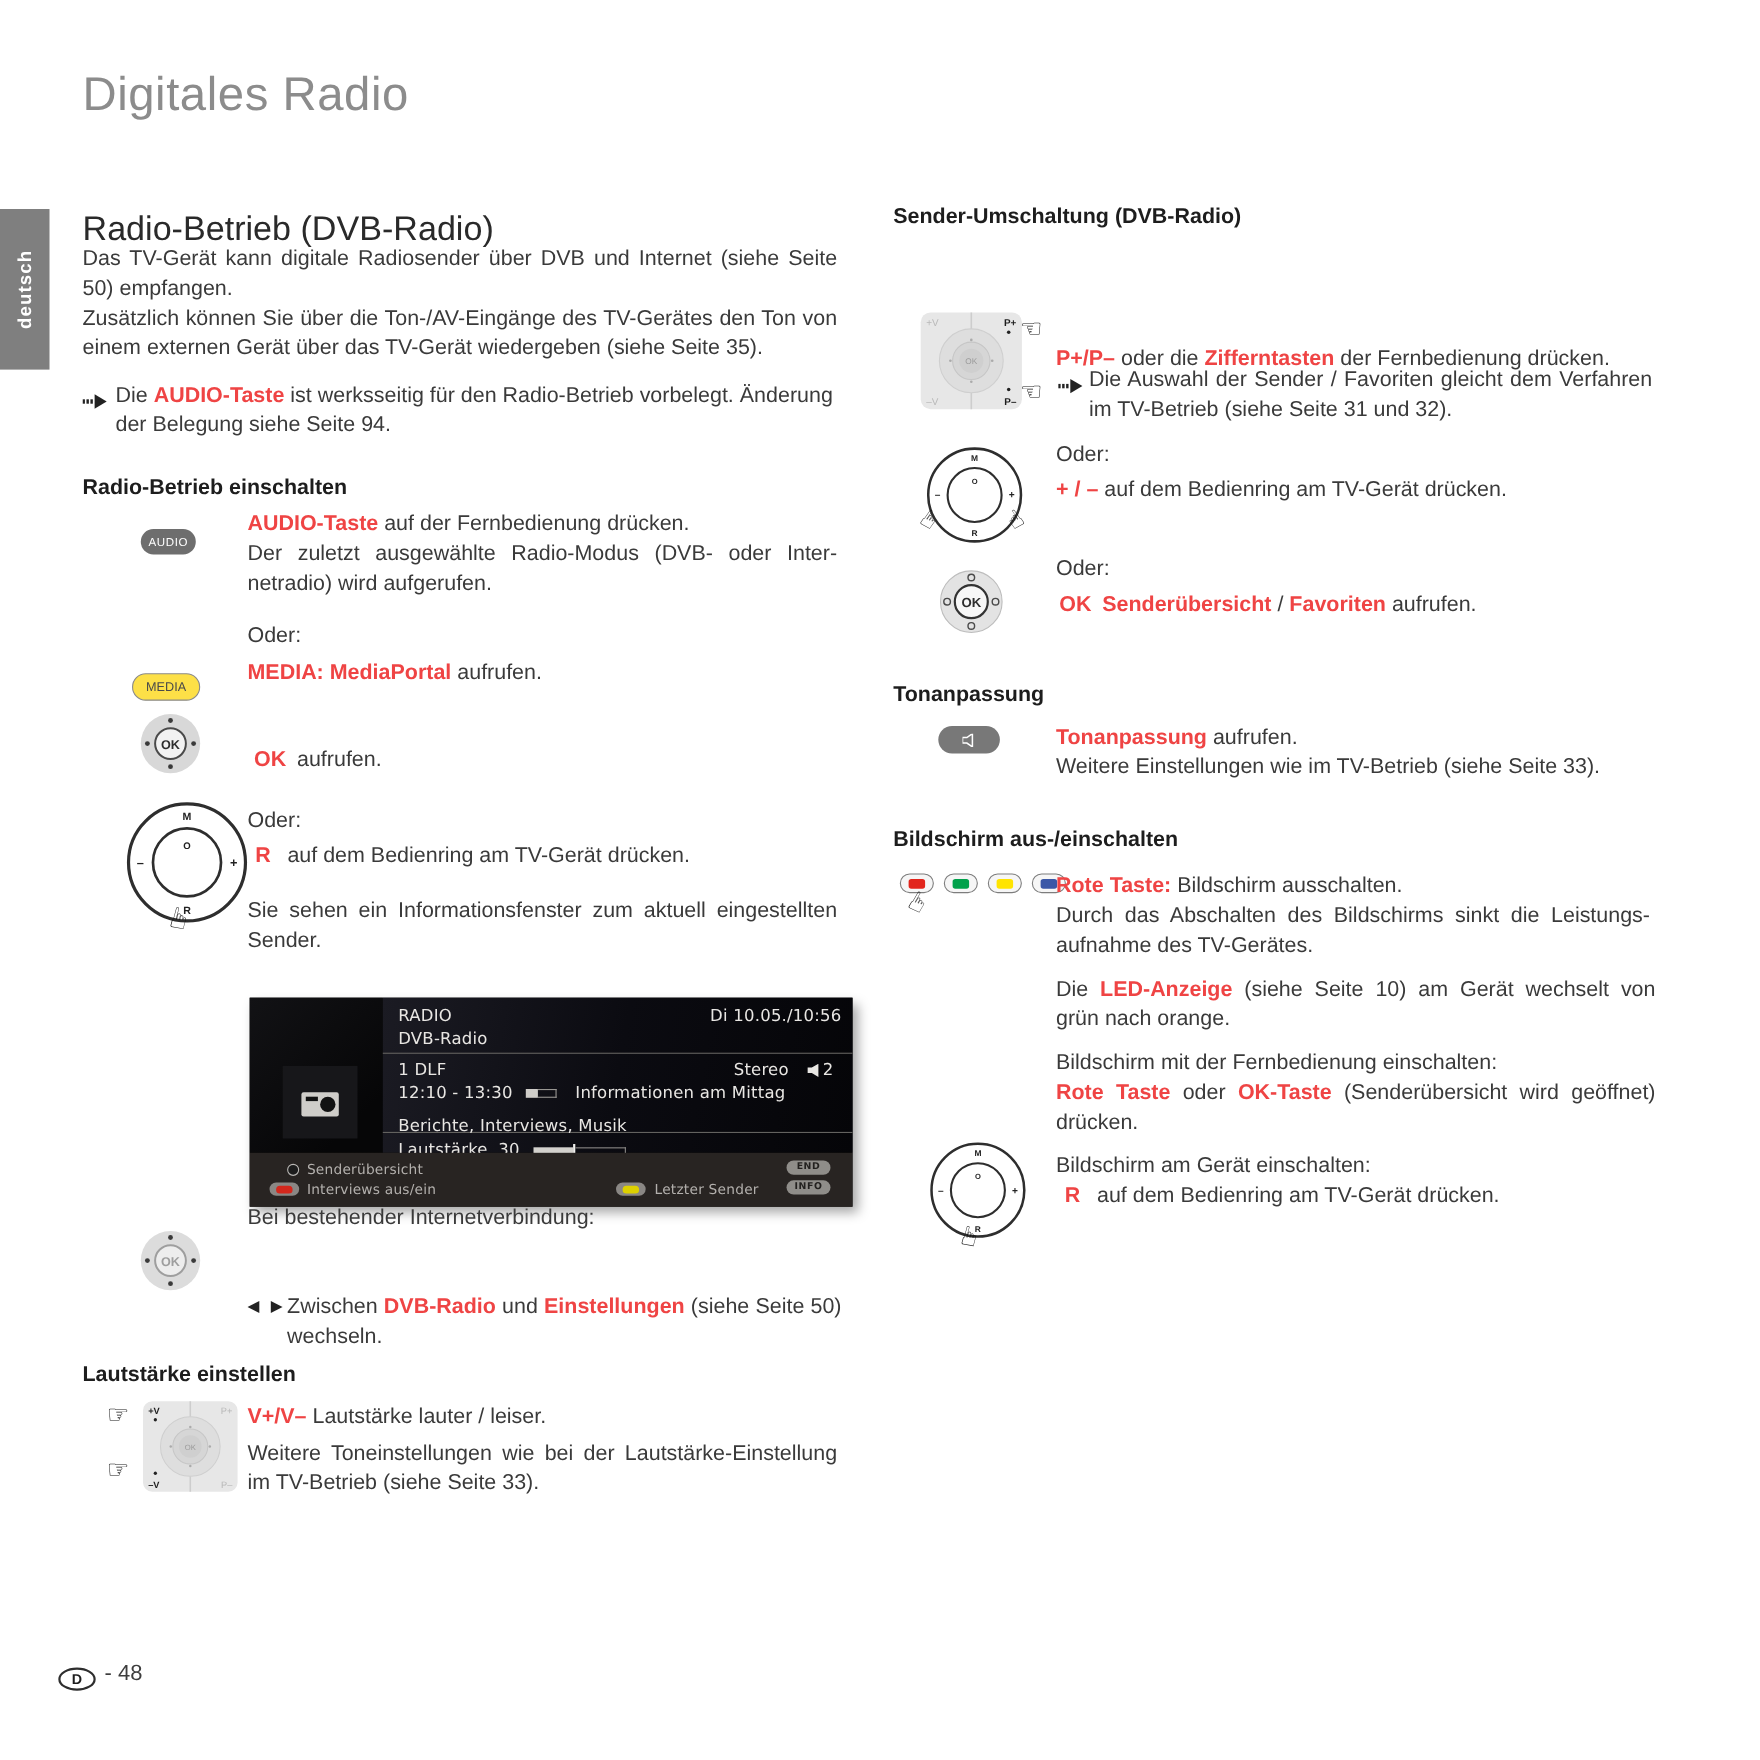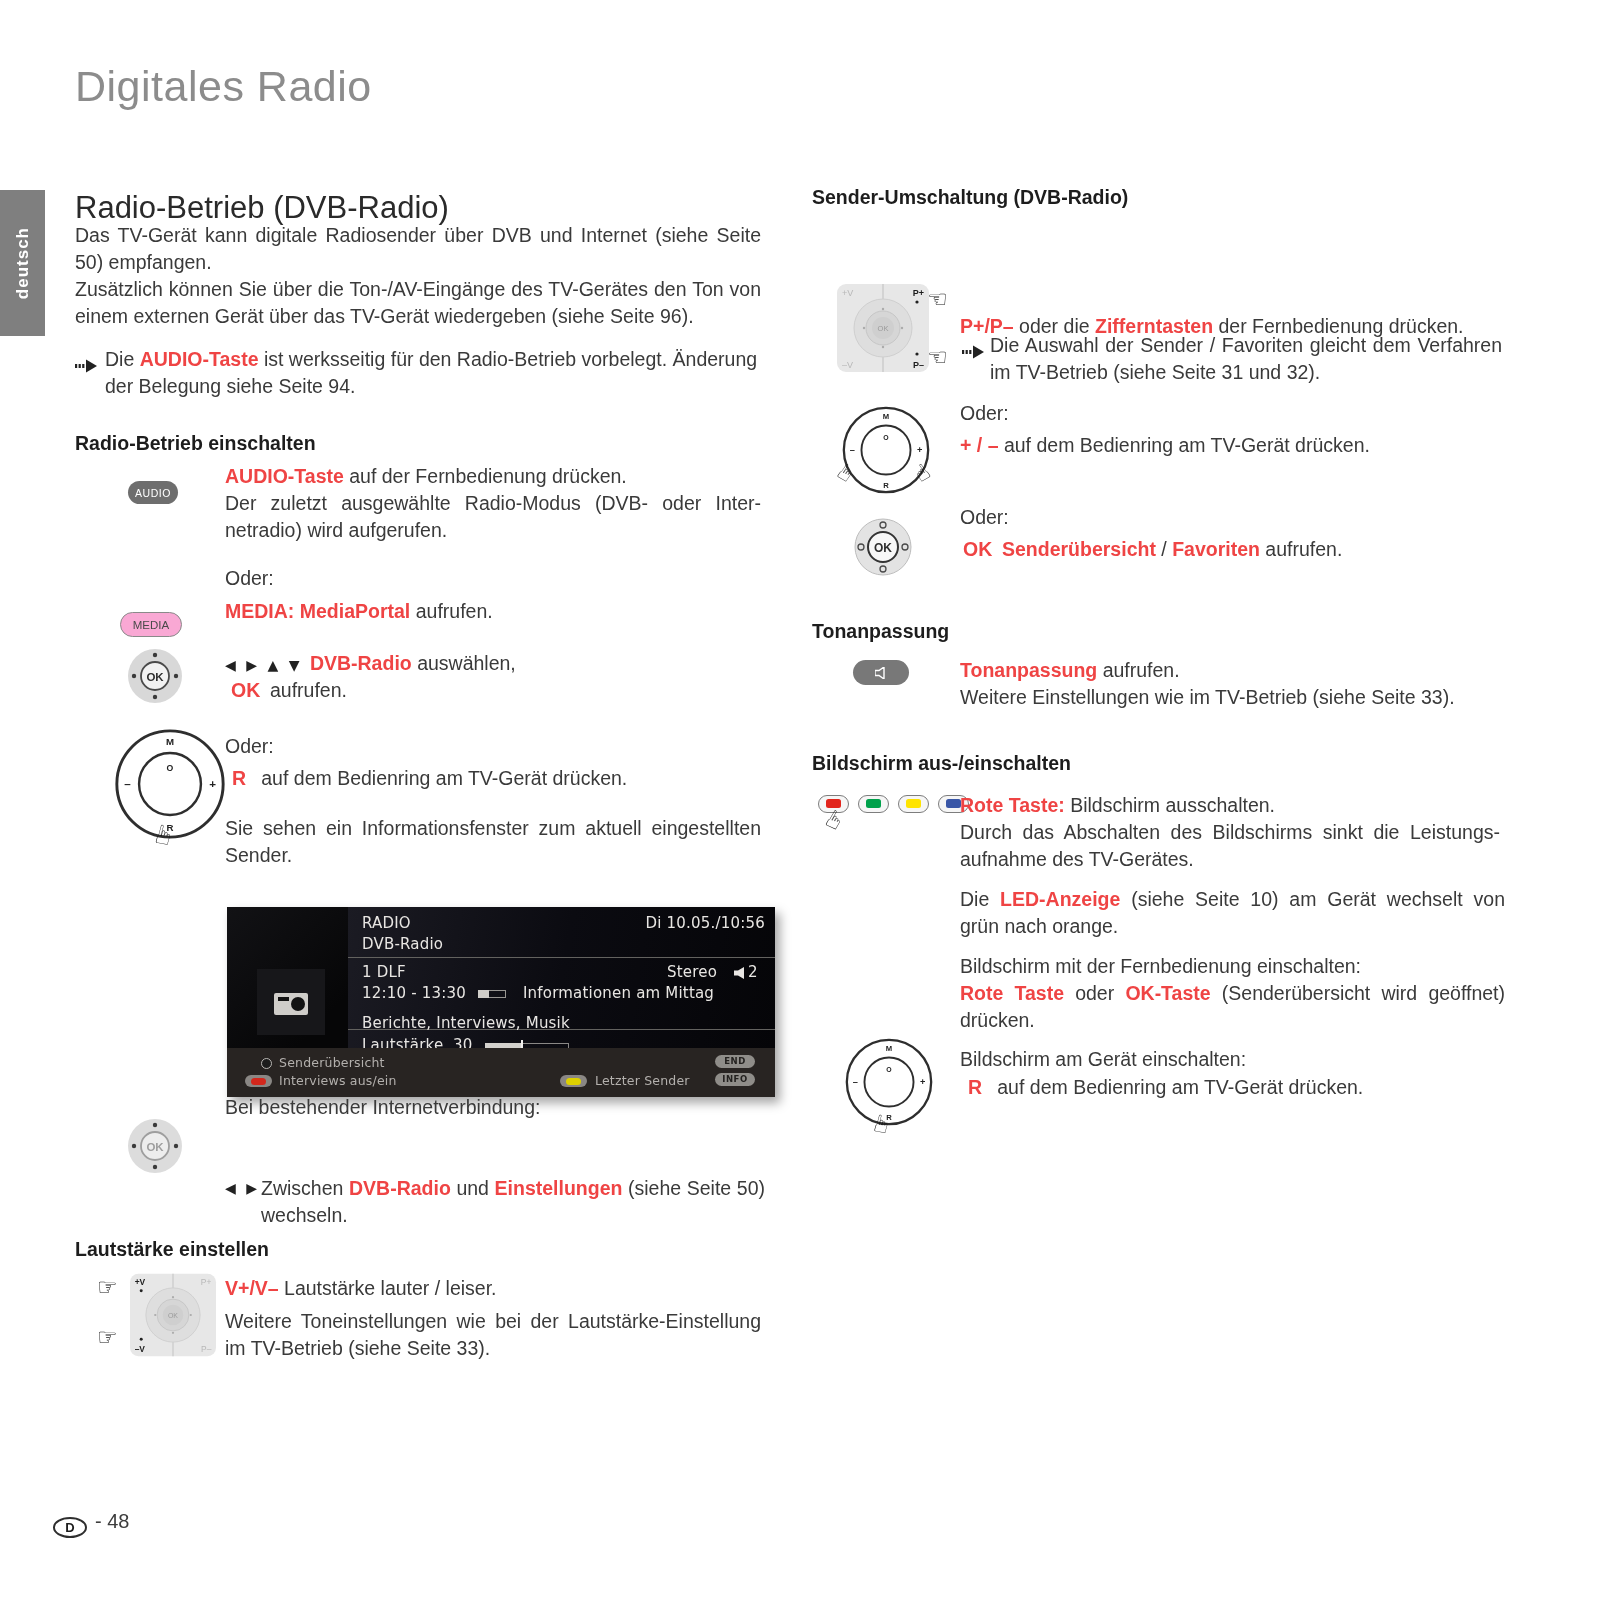--- a/index.html
+++ b/index.html
@@ -19,21 +19,21 @@
 
   
   .lang-tab{left:0;top:190px;width:45px;height:146px;background:#7f7f7f;display:flex;
             align-items:center;justify-content:center;}
   .lang-tab span{writing-mode:vertical-rl;transform:rotate(180deg);color:#fff;
             font-weight:bold;font-size:17px;letter-spacing:1px;}
 
   
   .pill-audio{left:128px;top:481px;width:50px;height:23px;background:#6e6e6e;border-radius:12px;
      color:#fff;font-size:10.5px;letter-spacing:.5px;display:flex;align-items:center;justify-content:center;}
-  .pill-media{left:120px;top:612px;width:62px;height:25px;background:#f9a8d4;border:1.5px solid #8a8a8a;
+  .pill-media{left:120px;top:612px;width:62px;height:25px;background:#fde047;border:1.5px solid #8a8a8a;
      border-radius:13px;color:#4a4a4a;font-size:11.5px;display:flex;align-items:center;justify-content:center;box-sizing:border-box;}
   .pill-spk{left:853px;top:660px;width:56px;height:25px;background:#787878;border-radius:13px;
      display:flex;align-items:center;justify-content:center;}
 
   
   .rt{font-family:"Liberation Sans",sans-serif;font-weight:bold;fill:#222;text-anchor:middle;}
   .okt{font-family:"Liberation Sans",sans-serif;font-weight:bold;fill:#2e2e2e;text-anchor:middle;}
   .dim .okt{fill:#9e9e9e;}
   .pt{font-family:"Liberation Sans",sans-serif;font-size:9px;}
   .pt-ok{font-family:"Liberation Sans",sans-serif;font-size:7.5px;fill:#9b9b9b;text-anchor:middle;}
@@ -90,21 +90,21 @@
 
   <div class="abs lang-tab">
     <span>deutsch</span>
   </div>
 
   <h1 class="abs" style="left:75px;top:62px;">Digitales Radio</h1>
 
   <h2 class="abs" style="left:75px;top:190px;">Radio-Betrieb (DVB-Radio)</h2>
 
   <p class="abs body just" style="left:75px;top:222px;width:686px;margin:0;">Das TV-Gerät kann digitale Radiosender über DVB und Internet (siehe Seite 50) empfangen.</p>
-  <p class="abs body just" style="left:75px;top:276px;width:686px;margin:0;">Zusätzlich können Sie über die Ton-/AV-Eingänge des TV-Gerätes den Ton von einem externen Gerät über das TV-Gerät wiedergeben (siehe Seite 96).</p>
+  <p class="abs body just" style="left:75px;top:276px;width:686px;margin:0;">Zusätzlich können Sie über die Ton-/AV-Eingänge des TV-Gerätes den Ton von einem externen Gerät über das TV-Gerät wiedergeben (siehe Seite 35).</p>
 
   <div class="abs body hang" style="left:75px;top:346px;width:686px;padding-left:30px;box-sizing:border-box;">
     <span class="bullet">
       <svg width="24" height="14" viewBox="0 0 24 14">
           <g fill="#222">
             <rect x="0" y="5" width="2.2" height="4"></rect>
             <rect x="3.6" y="5" width="2.2" height="4"></rect>
             <rect x="7.2" y="5" width="2.2" height="4"></rect>
             <polygon points="11,0.5 22,7 11,13.5"></polygon>
           </g>
@@ -130,21 +130,20 @@
 
   <svg class="abs" style="left:127px;top:648px;" width="56" height="56" viewBox="0 0 56 56">
     <circle cx="28" cy="28" r="27" fill="#d8d8d8"></circle>
     <circle cx="28" cy="7" r="2.2" fill="#3a3a3a"></circle>
       <circle cx="28" cy="49" r="2.2" fill="#3a3a3a"></circle>
     <circle cx="7" cy="28" r="2.2" fill="#3a3a3a"></circle>
       <circle cx="49" cy="28" r="2.2" fill="#3a3a3a"></circle>
     <circle cx="28" cy="28" r="14" fill="#f2f2f2" stroke="#4a4a4a" stroke-width="1.8"></circle>
     <text x="28" y="32.5" class="okt" font-size="11.5">OK</text>
   </svg>
-  <p class="abs body" style="left:225px;top:650px;width:536px;margin:0;"><span><span class="tri">◀ ▶ ▲ ▼ </span><span class="b">DVB-Radio</span><span> auswählen,</span></span></p>
   <p class="abs body" style="left:231px;top:677px;width:536px;margin:0;"><span><span class="b">OK</span><span> aufrufen.</span></span></p>
 
   <div class="abs" style="left:112px;top:726px;width:120px;height:140px;">
     <svg width="116" height="116" viewBox="0 0 120 120">
       <circle cx="60" cy="60" r="55" fill="#fff" stroke="#2e2e2e" stroke-width="3"></circle>
       <circle cx="60" cy="60" r="32" fill="#fff" stroke="#2e2e2e" stroke-width="2.5"></circle>
       <text x="60" y="20" class="rt" font-size="10">M</text>
       <text x="60" y="47" class="rt" font-size="9">O</text>
       <text x="16" y="64" class="rt" font-size="12">–</text>
       <text x="104" y="64" class="rt" font-size="12">+</text>

